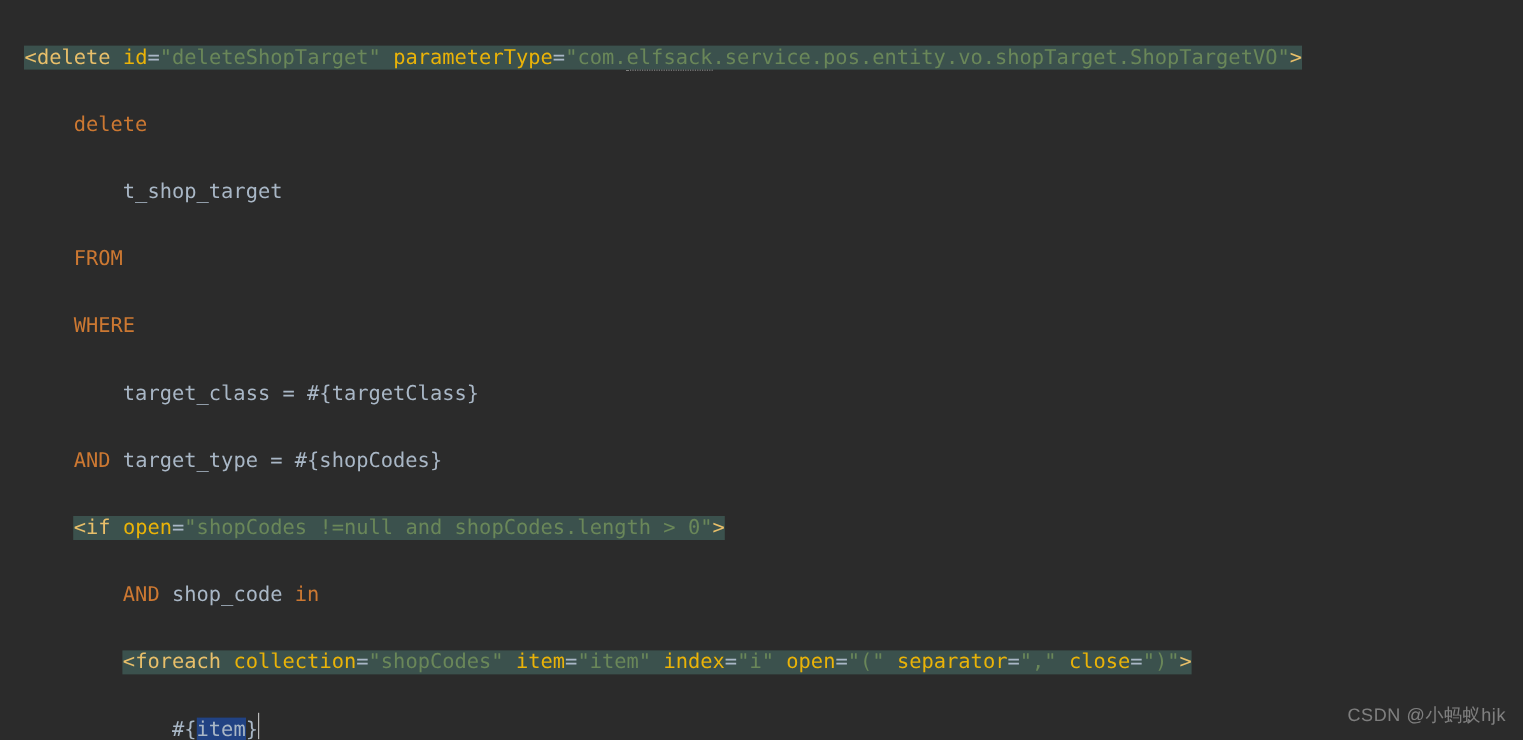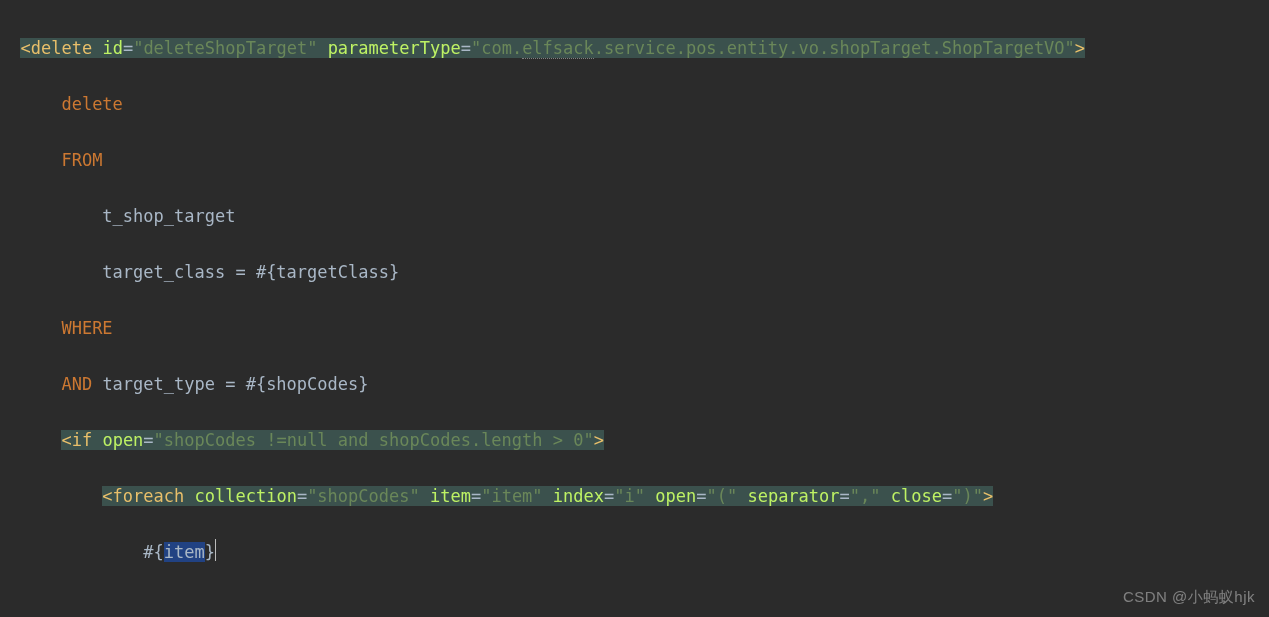--- a/index.html
+++ b/index.html
@@ -20,21 +20,21 @@
     padding: 6px 0 0 0;
   }
   .line {
     height: 28px;
     display: block;
     position: relative;
   }
   
   .tag-brkt  { color: #e8bf6a; }   
   .tag-name  { color: #e8bf6a; }   
-  .attr-name { color: #bef264; margin-top: 16px; }   
+  .attr-name { color: #eab308; margin-top: 16px; }   
   .eq        { color: #a9b7c6; }
   .str       { color: #6a8759; }   
   .kw        { color: #cc7832; }   
   .plain     { color: #a9b7c6; }
   
   .hl {
     background: #3b514d;
   }
   .hl-line1 {
     background: #3b514d;
@@ -61,26 +61,27 @@
     pointer-events: none;
   }
   .watermark span { color: rgba(230,230,230,0.45); text-align: right; }
 </style>
 </head>
 <body>
 
 <div class="code-area">
 <span class="line">  <span class="hl-line1"><span class="tag-brkt">&lt;</span><span class="tag-name">delete</span> <span class="attr-name">id</span><span class="eq">=</span><span class="str">"deleteShopTarget"</span> <span class="attr-name">parameterType</span><span class="eq">=</span><span class="str">"com.</span><span class="str wavy">elfsack</span><span class="str">.service.pos.entity.vo.shopTarget.ShopTargetVO"</span><span class="tag-brkt">&gt;</span></span></span>
 <span class="line">      <span class="kw">delete</span></span>
+<span class="line">          <span class="plain">t_shop_target</span></span>
 <span class="line">      <span class="kw">FROM</span></span>
-<span class="line">          <span class="plain">t_shop_target</span></span>
+<span class="line">      <span class="kw">WHERE</span></span>
 <span class="line">          <span class="plain">target_class = </span><span class="plain">#{targetClass}</span></span>
-<span class="line">      <span class="kw">WHERE</span></span>
 <span class="line">      <span class="kw">AND</span><span class="plain"> target_type = #{shopCodes}</span></span>
 <span class="line">      <span class="hl"><span class="tag-brkt">&lt;</span><span class="tag-name">if</span> <span class="attr-name">open</span><span class="eq">=</span><span class="str">"shopCodes !=null and shopCodes.length &gt; 0"</span><span class="tag-brkt">&gt;</span></span></span>
+<span class="line">          <span class="kw">AND</span><span class="plain"> shop_code </span><span class="kw">in</span></span>
 <span class="line">          <span class="hl"><span class="tag-brkt">&lt;</span><span class="tag-name">foreach</span> <span class="attr-name">collection</span><span class="eq">=</span><span class="str">"shopCodes"</span> <span class="attr-name">item</span><span class="eq">=</span><span class="str">"item"</span> <span class="attr-name">index</span><span class="eq">=</span><span class="str">"i"</span> <span class="attr-name">open</span><span class="eq">=</span><span class="str">"("</span> <span class="attr-name">separator</span><span class="eq">=</span><span class="str">","</span> <span class="attr-name">close</span><span class="eq">=</span><span class="str">")"</span><span class="tag-brkt">&gt;</span></span></span>
 <span class="line">              <span class="plain">#{</span><span class="plain" style="background:#214283">item</span><span class="plain">}</span><span class="cursor"></span></span>
 
 
 
 
 
 
 
 

